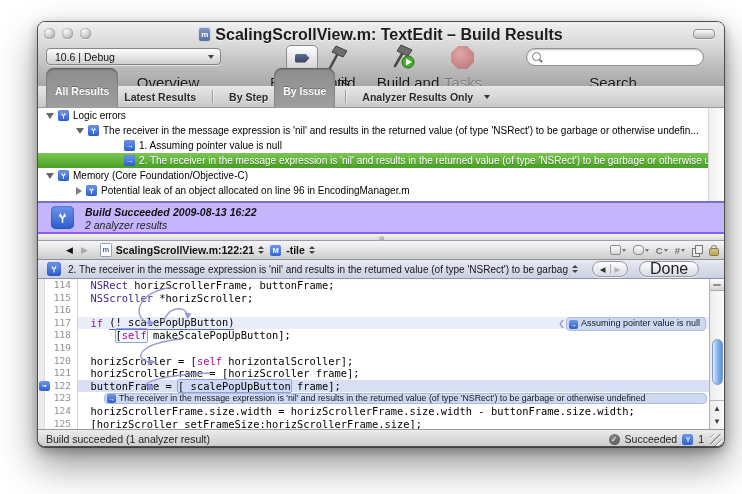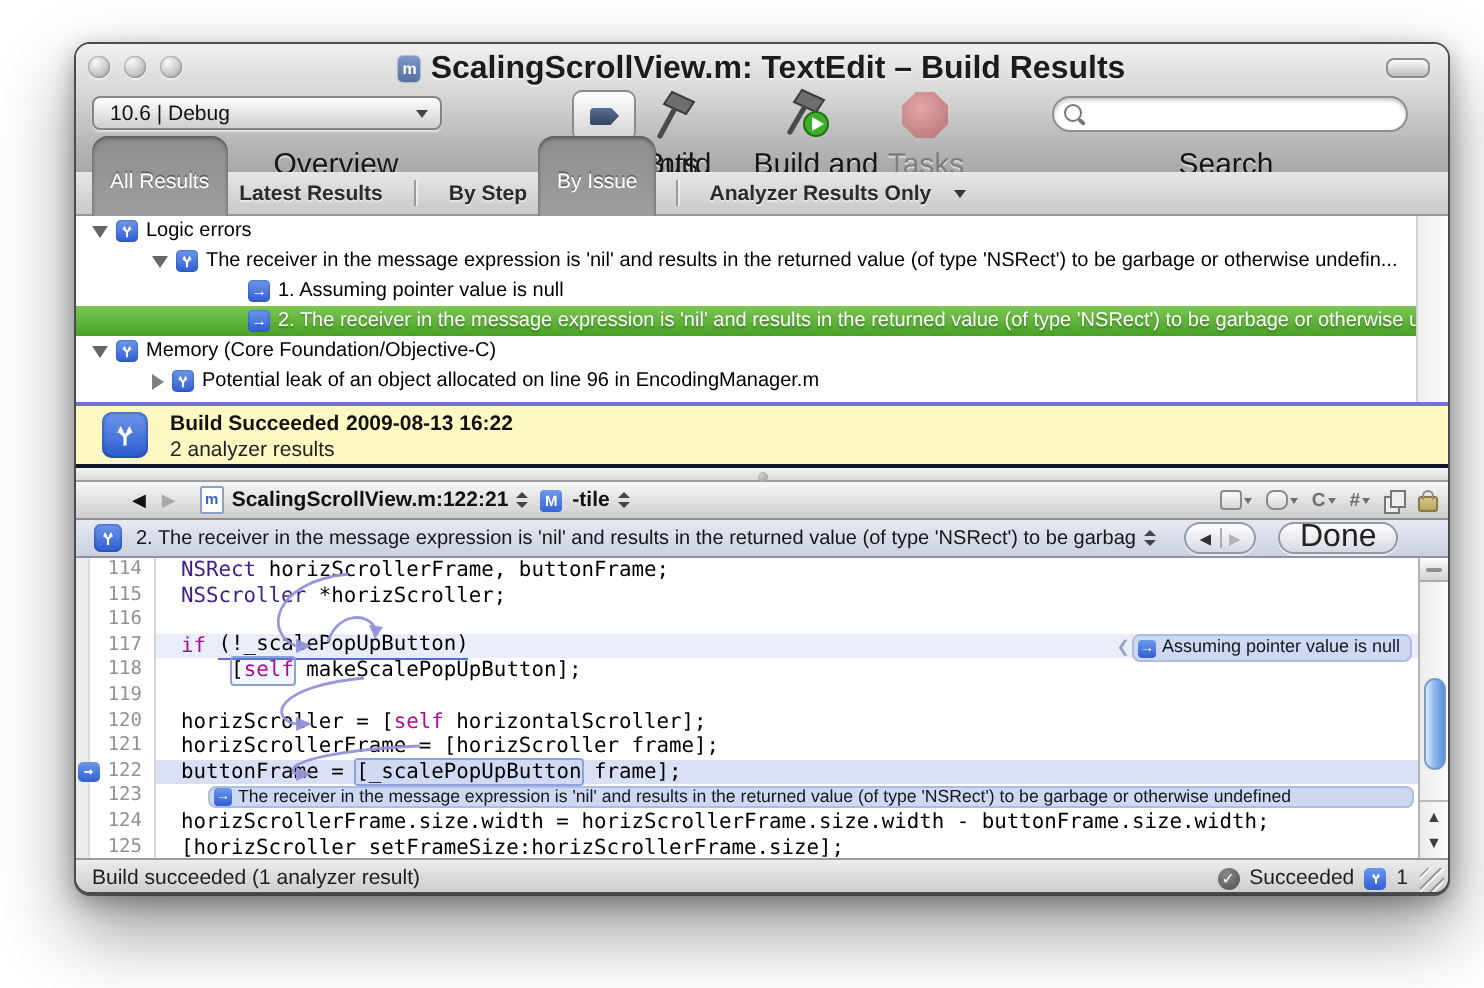--- a/index.html
+++ b/index.html
@@ -36,41 +36,41 @@
   .hammer{position:absolute;top:0px;width:32px;height:26px;}
   .search-field{position:absolute;left:488px;top:4px;width:176px;height:16px;border-radius:9px;border:1px solid #8f8f8f;
     background:#fff;box-shadow:inset 0 1px 2px rgba(0,0,0,.25);}
   .mag{position:absolute;left:5px;top:3px;width:7px;height:7px;border:1.4px solid #777;border-radius:50%;}
   .mag:after{content:"";position:absolute;left:6px;top:6.5px;width:4px;height:1.6px;background:#777;transform:rotate(40deg);border-radius:1px;}
   .octagon{position:absolute;top:2px;width:23px;height:23px;background:radial-gradient(circle at 40% 35%,#e3a2a4,#c97f81 60%,#b96a6c);
     clip-path:polygon(30% 0,70% 0,100% 30%,100% 70%,70% 100%,30% 100%,0 70%,0 30%);opacity:.9;}
   
   .filterbar{position:absolute;left:0;top:64px;width:100%;height:21px;
     background:linear-gradient(#e6e6e6,#c9c9c9);border-bottom:1px solid #979797;display:flex;align-items:center;font-size:10.5px;font-weight:bold;color:#2b2b2b;}
-  .fcap{height:25px;line-height:14px;border-radius:8px;padding:16px 9px;color:#fff;font-weight:normal;
+  .fcap{height:25px;line-height:14px;border-radius:8px;padding:16px 9px;color:#fff;font-weight:bold;
     background:linear-gradient(#8d8d8d,#a6a6a6);box-shadow:inset 0 1px 2px rgba(0,0,0,.45),0 1px 0 rgba(255,255,255,.6);
     text-shadow:0 -1px 0 rgba(0,0,0,.35);}
   .fdiv{width:1px;height:13px;background:#9b9b9b;margin:0 10px;box-shadow:1px 0 0 rgba(255,255,255,.5);}
   .fitem{padding:0 6px;text-shadow:0 1px 0 rgba(255,255,255,.5);}
   .fdrop{width:0;height:0;border-left:3.5px solid transparent;border-right:3.5px solid transparent;border-top:4.5px solid #333;margin-left:5px;}
   
   .results{position:absolute;left:0;top:86px;width:100%;height:93px;background:#fff;}
   .r-track{position:absolute;right:0;top:0;bottom:0;width:15px;background:linear-gradient(to right,#f0f0f0,#fcfcfc);border-left:1px solid #d2d2d2;}
   .rrow{position:relative;height:15px;display:flex;align-items:center;white-space:nowrap;overflow:hidden;
     font-size:10px;color:#000;padding-right:16px;box-sizing:border-box;}
   .rrow.sel{background:linear-gradient(#7cc653,#47a124);color:#fff;text-shadow:0 1px 1px rgba(0,0,0,.3);}
   .disc{width:0;height:0;flex:none;}
   .disc.exp{border-left:4px solid transparent;border-right:4px solid transparent;border-top:6px solid #666;}
   .disc.col{border-top:4px solid transparent;border-bottom:4px solid transparent;border-left:6px solid #808080;}
   .licon{flex:none;width:11px;height:11px;border-radius:2.5px;margin:0 4px;
     background:linear-gradient(#6d97ea,#2f5fd2);box-shadow:inset 0 0 1px #1c3f94;display:flex;align-items:center;justify-content:center;}
   .licon .arr{color:#fff;font-size:8px;font-weight:bold;line-height:11px;}
   
-  .buildbar{position:absolute;left:0;top:179px;width:100%;height:33px;background:#fef9c3;
-    border-top:2px solid #7272d2;border-bottom:2px solid #0f172a;box-sizing:border-box;}
+  .buildbar{position:absolute;left:0;top:179px;width:100%;height:33px;background:#c4b5fd;
+    border-top:2px solid #7272d2;border-bottom:2px solid #8b5cf6;box-sizing:border-box;font-style:italic;}
   .bb-icon{position:absolute;left:13px;top:3px;width:23px;height:23px;border-radius:5px;
     background:linear-gradient(#6d97ea,#2b5ccf);box-shadow:inset 0 0 2px #18388c;display:flex;align-items:center;justify-content:center;}
   .bb-title{position:absolute;left:47px;top:3px;font-size:10.5px;font-weight:bold;color:#111;}
   .bb-date{position:absolute;left:135px;top:3px;font-size:10.5px;font-weight:bold;color:#111;}
   .bb-detail{position:absolute;left:47px;top:16px;font-size:10.5px;color:#222;}
   
   .splitter{position:absolute;left:0;top:212px;width:100%;height:7px;background:linear-gradient(#f4f4f4,#dadada);
     border-bottom:1px solid #9e9e9e;box-sizing:border-box;}
   .dimple{position:absolute;left:50%;top:1.5px;width:5px;height:5px;margin-left:-2.5px;border-radius:50%;
     background:radial-gradient(circle at 35% 30%,#cfcfcf,#969696);}

